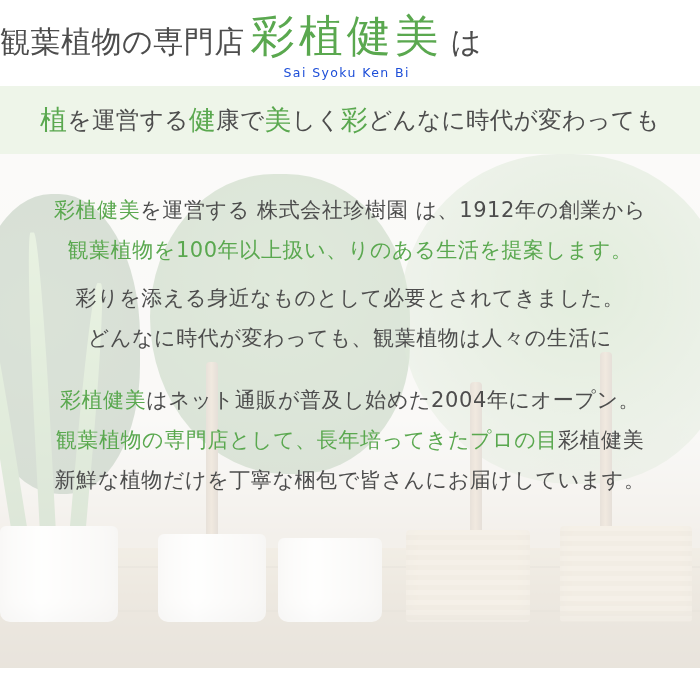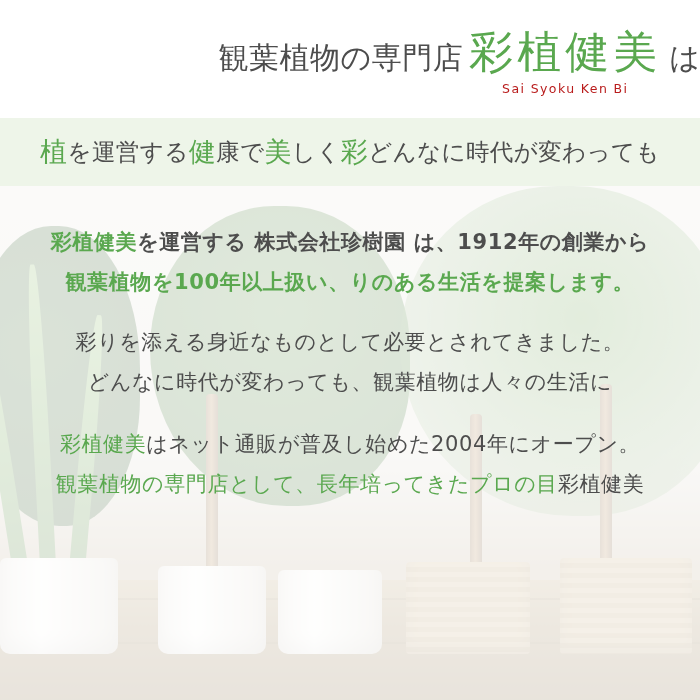--- a/index.html
+++ b/index.html
@@ -17,25 +17,25 @@
     position: relative;
     width: 700px;
     height: 700px;
     background: #ffffff;
     box-sizing: border-box;
   }
 
   
   .header {
     position: relative;
-    height: 118px;
+    height: 86px;
     background: #ffffff;
     display: flex;
     align-items: center;
-    justify-content: flex-end;
+    justify-content: flex-start;
     padding-top: 8px;
     box-sizing: border-box;
   }
   .header-inner {
     display: flex;
     align-items: flex-start;
     justify-content: center;
     white-space: nowrap;
   }
   .header-lead {
@@ -53,21 +53,21 @@
   }
   .brand-kanji {
     font-size: 44px;
     color: #5aa84f;
     letter-spacing: 4px;
     line-height: 1;
     font-weight: 400;
   }
   .brand-romaji {
     font-size: 12.5px;
-    color: #b91c1c;
+    color: #1d4ed8;
     letter-spacing: 1.4px;
     margin-top: 9px;
     line-height: 1;
   }
   .header-trail {
     font-size: 30px;
     color: #4d4d4d;
     line-height: 1;
     padding-top: 13px;
     margin-left: 2px;
@@ -188,21 +188,21 @@
     text-align: center;
     white-space: nowrap;
   }
   .line {
     font-size: 21px;
     line-height: 40px;
     color: #4d4d4d;
     letter-spacing: 0.6px;
   }
   .line .g { color: #5aa84f; }
-  .para.p1 { margin-bottom: 20px; font-weight: bold; }
+  .para.p1 { margin-bottom: 8px; }
   .para.p2 { margin-bottom: 22px; }
   .para.p3 { margin-bottom: 0; text-align: center; }
 </style>
 </head>
 <body>
 
 <div class="page">
 
   <div class="header">
     <div class="header-inner">
@@ -271,17 +271,20 @@
         </div>
       </div>
 
       <div class="para p3">
         <div class="line">
           <span class="g">彩植健美</span><span>はネット通販が普及し始めた2004年にオープン。</span>
         </div>
         <div class="line">
           <span class="g">観葉植物の専門店として、長年培ってきたプロの目</span><span>彩植健美</span>
         </div>
+        <div class="line">
+          <span>新鮮な植物だけを丁寧な梱包で皆さんにお届けしています。</span>
+        </div>
       </div>
 
     </div>
   </div>
 </div>
 
 </body></html>

